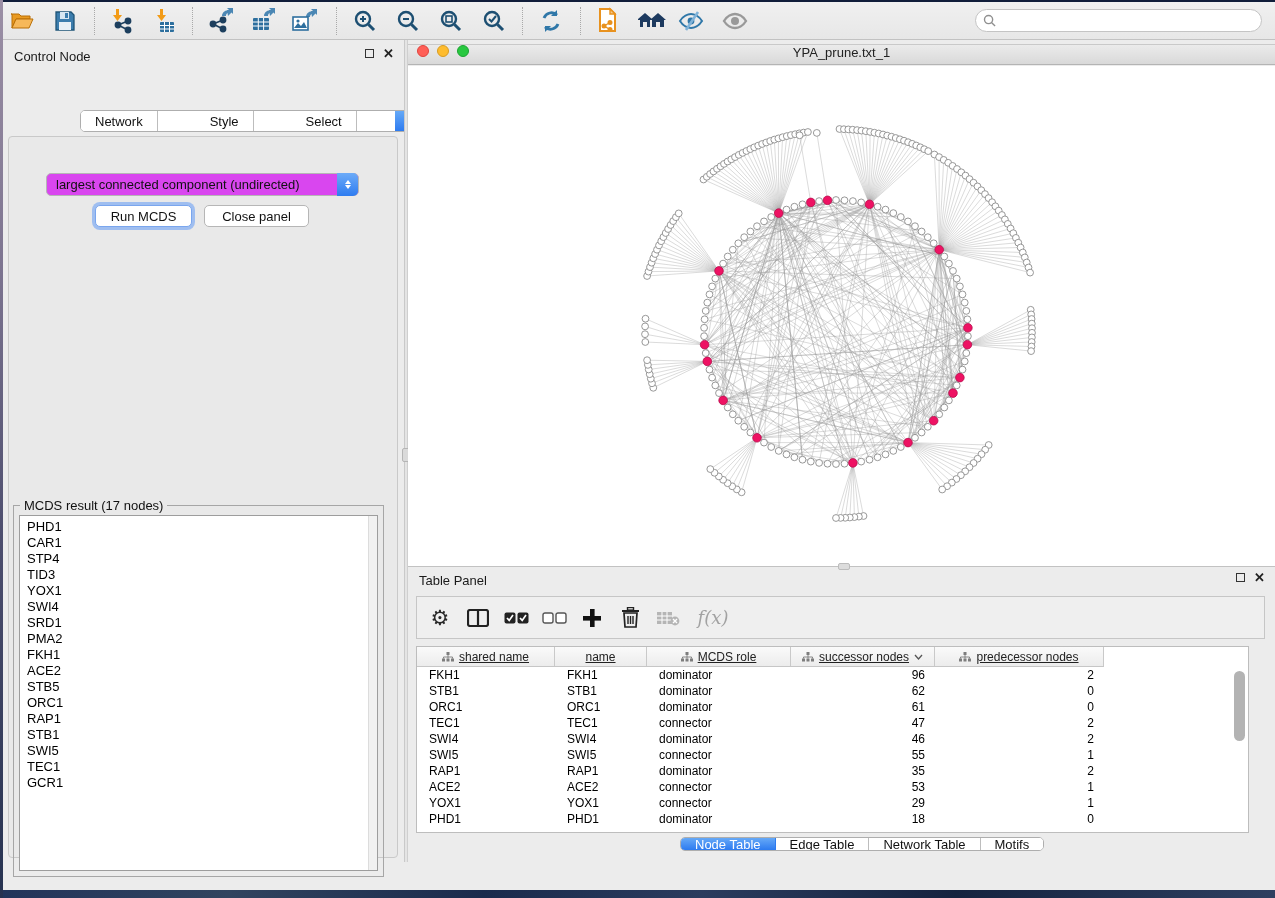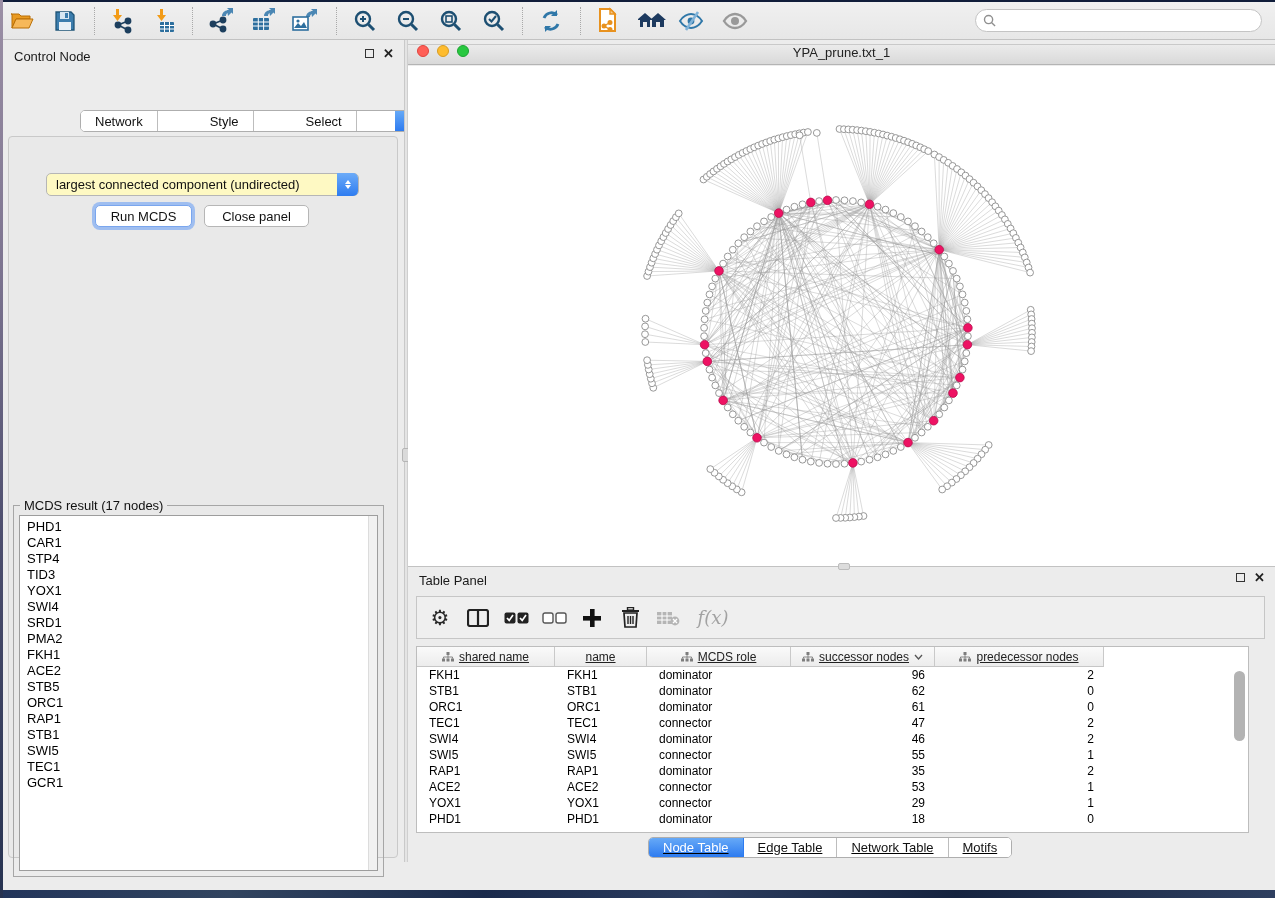--- a/index.html
+++ b/index.html
@@ -32,21 +32,21 @@
   .segmented { position:absolute; display:flex; border:1px solid #aeaeae; border-radius:5px; background:#fff; overflow:hidden; height:22px; }
   .segmented .seg { font-size:13px; color:#111; padding:0 14px; display:flex; align-items:center; justify-content:center;
     border-right:1px solid #bdbdbd; background:#fff; white-space:nowrap; }
   .segmented .seg:last-child { border-right:none; }
   .segmented .seg.active { background:linear-gradient(#66a9f7,#2d7bf0); color:#fff; border-right-color:#2d7bf0; }
 
   .cp-tabs { left:77px; top:70px;gap:38px; }
   .cp-box { position:absolute; left:5px; top:96px; width:390px; bottom:4px;
     background:#e9e9e9; border:1px solid #c9c9c9; border-radius:4px; }
   .opt-label { position:absolute; left:0; width:100%; top:16px; text-align:center; font-size:13px; color:#111; }
-  .dropdown { position:absolute; left:37px; top:36px; width:313px; height:23px; background:#fef9c3;
+  .dropdown { position:absolute; left:37px; top:36px; width:313px; height:23px; background:#d946ef;
     border:1px solid #b6b6b6; border-radius:5px; display:flex; align-items:center; font-size:13px; color:#111;
     padding-left:9px; }
   .dropdown .dd-cap { position:absolute; right:0px; top:-1px; width:21px; height:23px; border-radius:0 5px 5px 0;
     background:linear-gradient(#6cabf8,#2e7cf0); display:flex; flex-direction:column; align-items:center; justify-content:center; gap:1px; }
   .dd-cap .tri { width:0; height:0; border-left:3.5px solid transparent; border-right:3.5px solid transparent; }
   .tri.up { border-bottom:4.5px solid #fff; }
   .tri.down { border-top:4.5px solid #fff; }
   .btn { position:absolute; height:22px; background:#fff; border:1px solid #b6b6b6; border-radius:5px;
     font-size:13px; color:#111; display:flex; align-items:center; justify-content:center; }
   .btn.focus-ring { box-shadow:0 0 0 3px rgba(98,155,245,.55); border-color:#7aa6ee; }
@@ -87,21 +87,21 @@
     border-bottom:1px solid #c6c6c6; display:flex; }
   .gt-hcell { position:relative; display:flex; align-items:center; justify-content:center; gap:5px;
     border-right:1px solid #c9c9c9; font-size:12px; color:#222; height:100%;text-decoration:underline; }
   .gt-rows { position:absolute; left:0; top:20px; right:0; bottom:0; overflow:hidden; }
   .gt-row { display:flex; height:16px; align-items:center; }
   .gt-cell { font-size:12px; color:#000; padding-left:12px; white-space:nowrap; overflow:hidden; }
   .gt-cell.num { text-align:right; padding-left:0; padding-right:10px; }
   .tbl-scroll { position:absolute; right:3px; top:22px; width:11px; bottom:4px; }
   .tbl-thumb { position:absolute; left:0; top:2px; width:11px; height:70px; background:#b3b3b3; border-radius:6px; }
 
-  .bottom-tabs { left:240px; top:270px; height:21px;text-decoration:underline; }
+  .bottom-tabs { left:272px; top:270px; height:14px;text-decoration:underline; }
 
   
   .statusbar { position:absolute; left:0; bottom:0; width:100%; height:28px; background:#ececec; border-top:1px solid #bfbfbf; }
   .list-btn { position:absolute; left:9px; top:3px; width:30px; height:22px; background:#f4f4f4; border:1px solid #b9b9b9;
     display:flex; align-items:center; justify-content:center; }
   .memory-btn { position:absolute; right:11px; top:3px; height:22px; background:#f4f4f4; border:1px solid #b9b9b9;
     border-radius:3px; display:flex; align-items:center; gap:6px; padding:0 10px; font-size:13px; color:#111; }
   .mem-dot { width:11px; height:11px; border-radius:50%; background:#1ca23c; }
 </style>
 </head>

